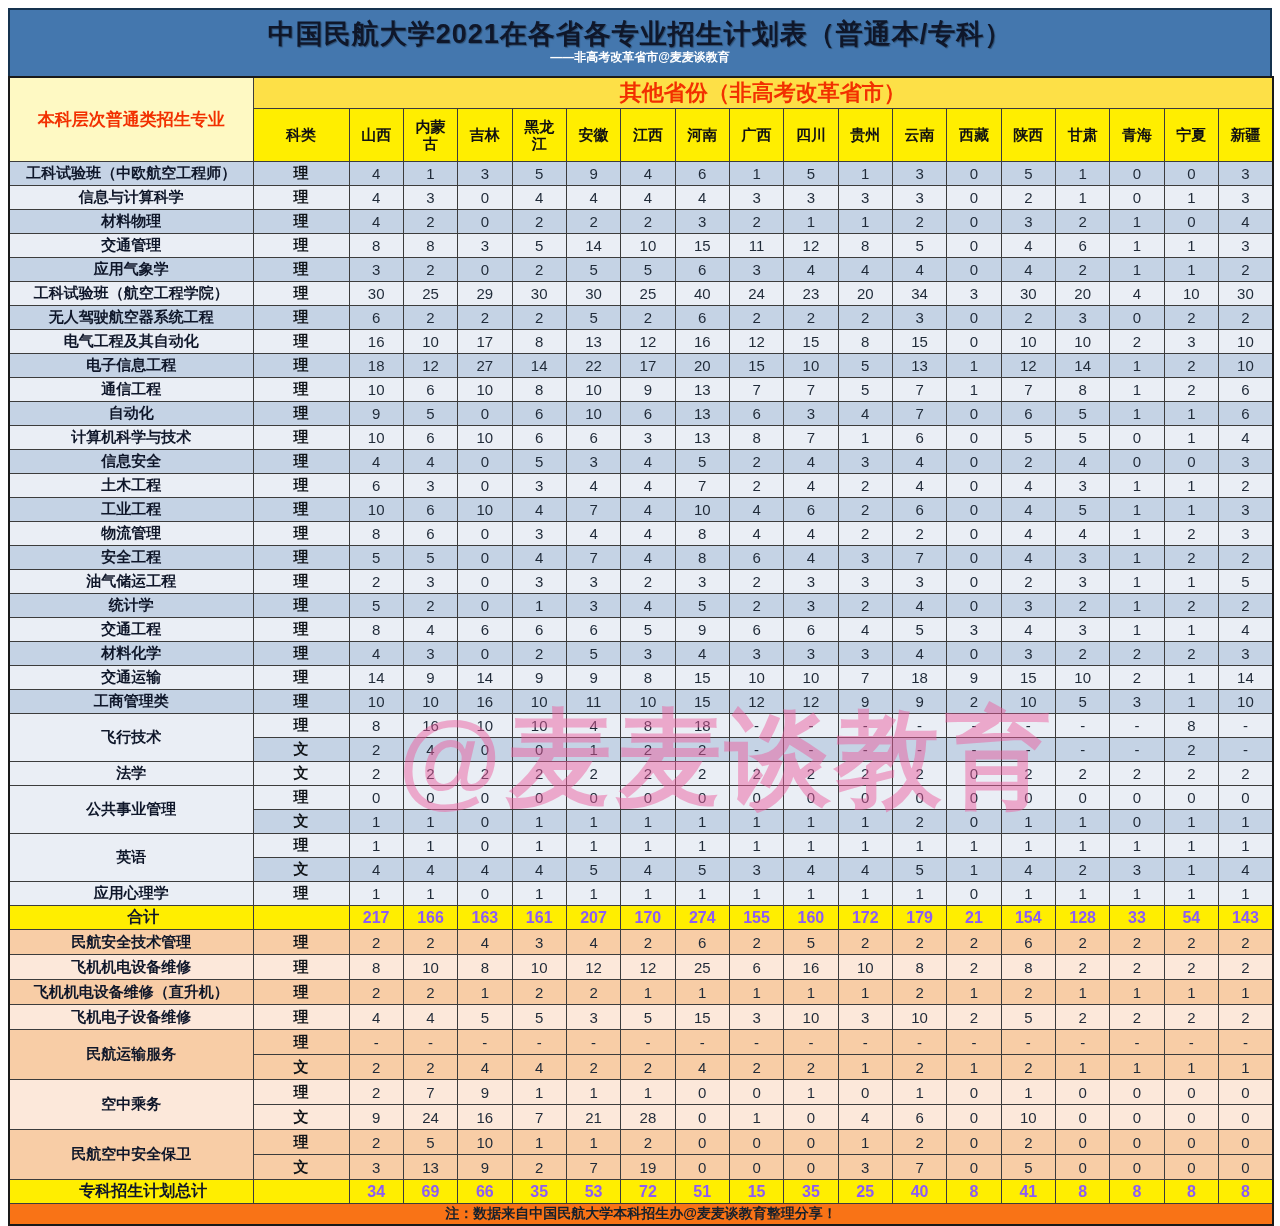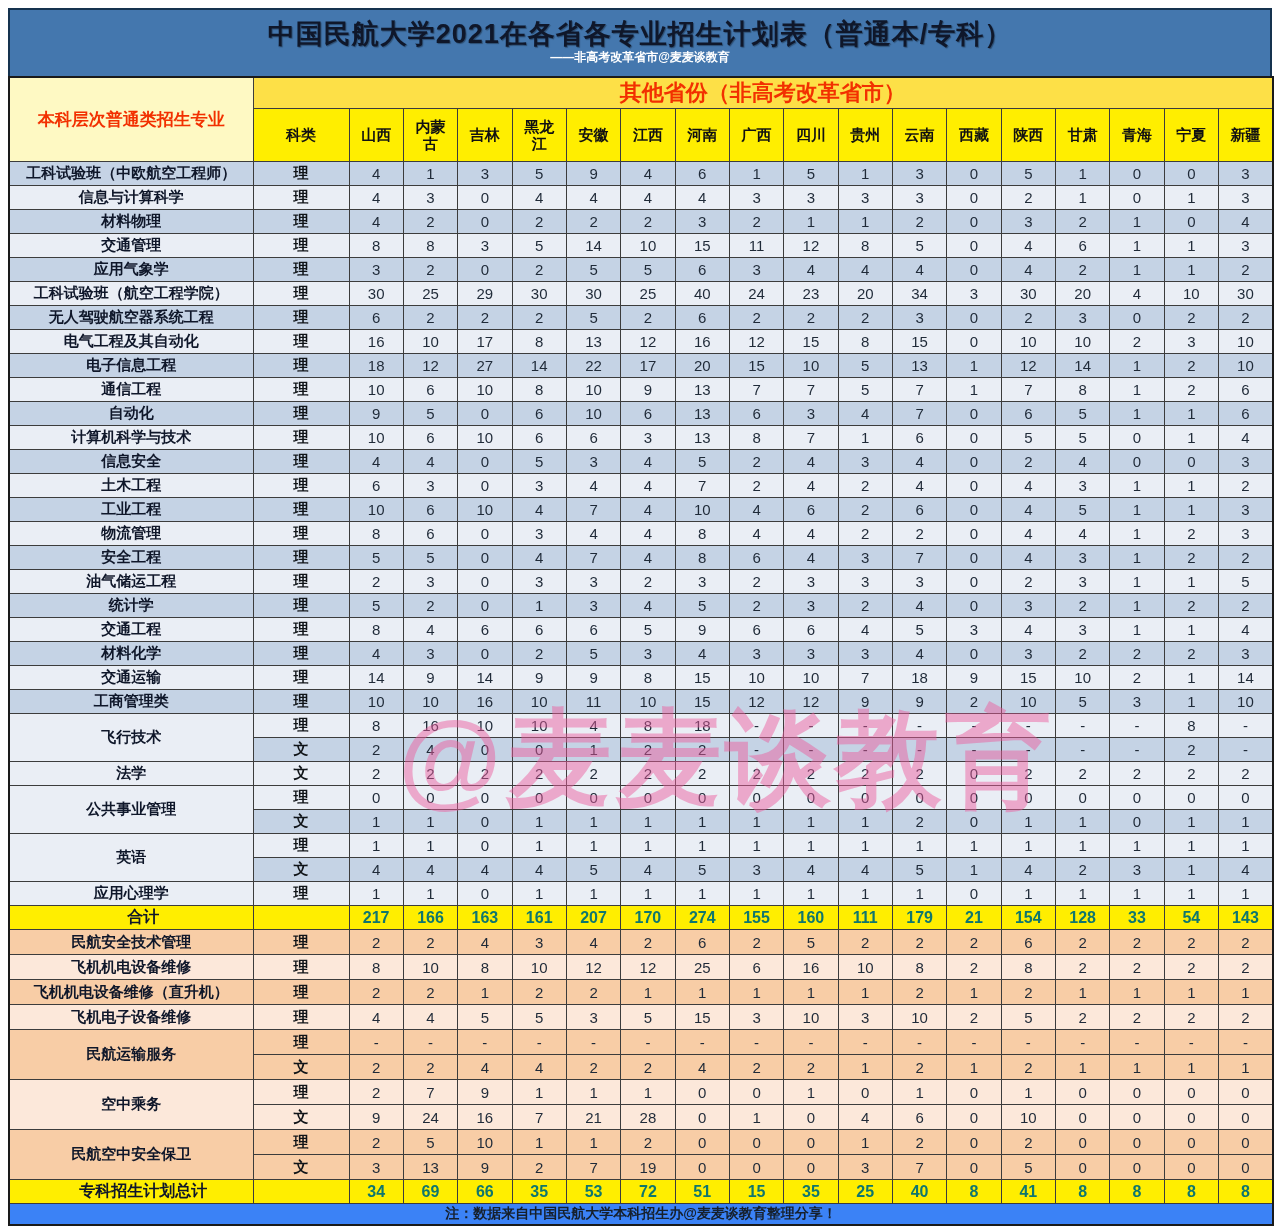--- a/index.html
+++ b/index.html
@@ -26,22 +26,22 @@
   td.kelei{font-size:15px;font-weight:600;color:#101418;}
   td.val{font-size:15px;font-weight:500;color:#1f2a38;}
   tr.benke td{height:23px;}
   tr.zhuanke td{height:24px;}
   .r-dark{background:#c5d3e5;}
   .r-light{background:#eaeef5;}
   .p-dark{background:#f8cda6;}
   .p-light{background:#fce8da;}
   tr.total-row td{background:#ffee00;height:23px;}
   tr.total-row td.name{font-size:16px;font-weight:bold;padding-left:24px;}
-  tr.total-row td.val{font-size:16px;font-weight:bold;color:#0f766e;}
-  tr.note-row td{background:#3b82f6;height:20px;font-size:14px;font-weight:bold;color:#16202c;}
+  tr.total-row td.val{font-size:16px;font-weight:bold;color:#8b5cf6;}
+  tr.note-row td{background:#f97316;height:20px;font-size:14px;font-weight:bold;color:#16202c;}
   .watermark{
     position:absolute;left:398px;top:688px;z-index:5;pointer-events:none;
     font-size:106px;font-weight:bold;white-space:nowrap;
     color:rgba(236,92,156,0.48);letter-spacing:4px;
   }
 </style>
 </head>
 <body>
 
 <div class="page">
@@ -736,21 +736,21 @@
           <td class="kelei"></td>
           <td class="val">217</td>
           <td class="val">166</td>
           <td class="val">163</td>
           <td class="val">161</td>
           <td class="val">207</td>
           <td class="val">170</td>
           <td class="val">274</td>
           <td class="val">155</td>
           <td class="val">160</td>
-          <td class="val">111</td>
+          <td class="val">172</td>
           <td class="val">179</td>
           <td class="val">21</td>
           <td class="val">154</td>
           <td class="val">128</td>
           <td class="val">33</td>
           <td class="val">54</td>
           <td class="val">143</td>
         </tr>
         <tr class="zhuanke">
           <td class="name p-dark">民航安全技术管理</td>

